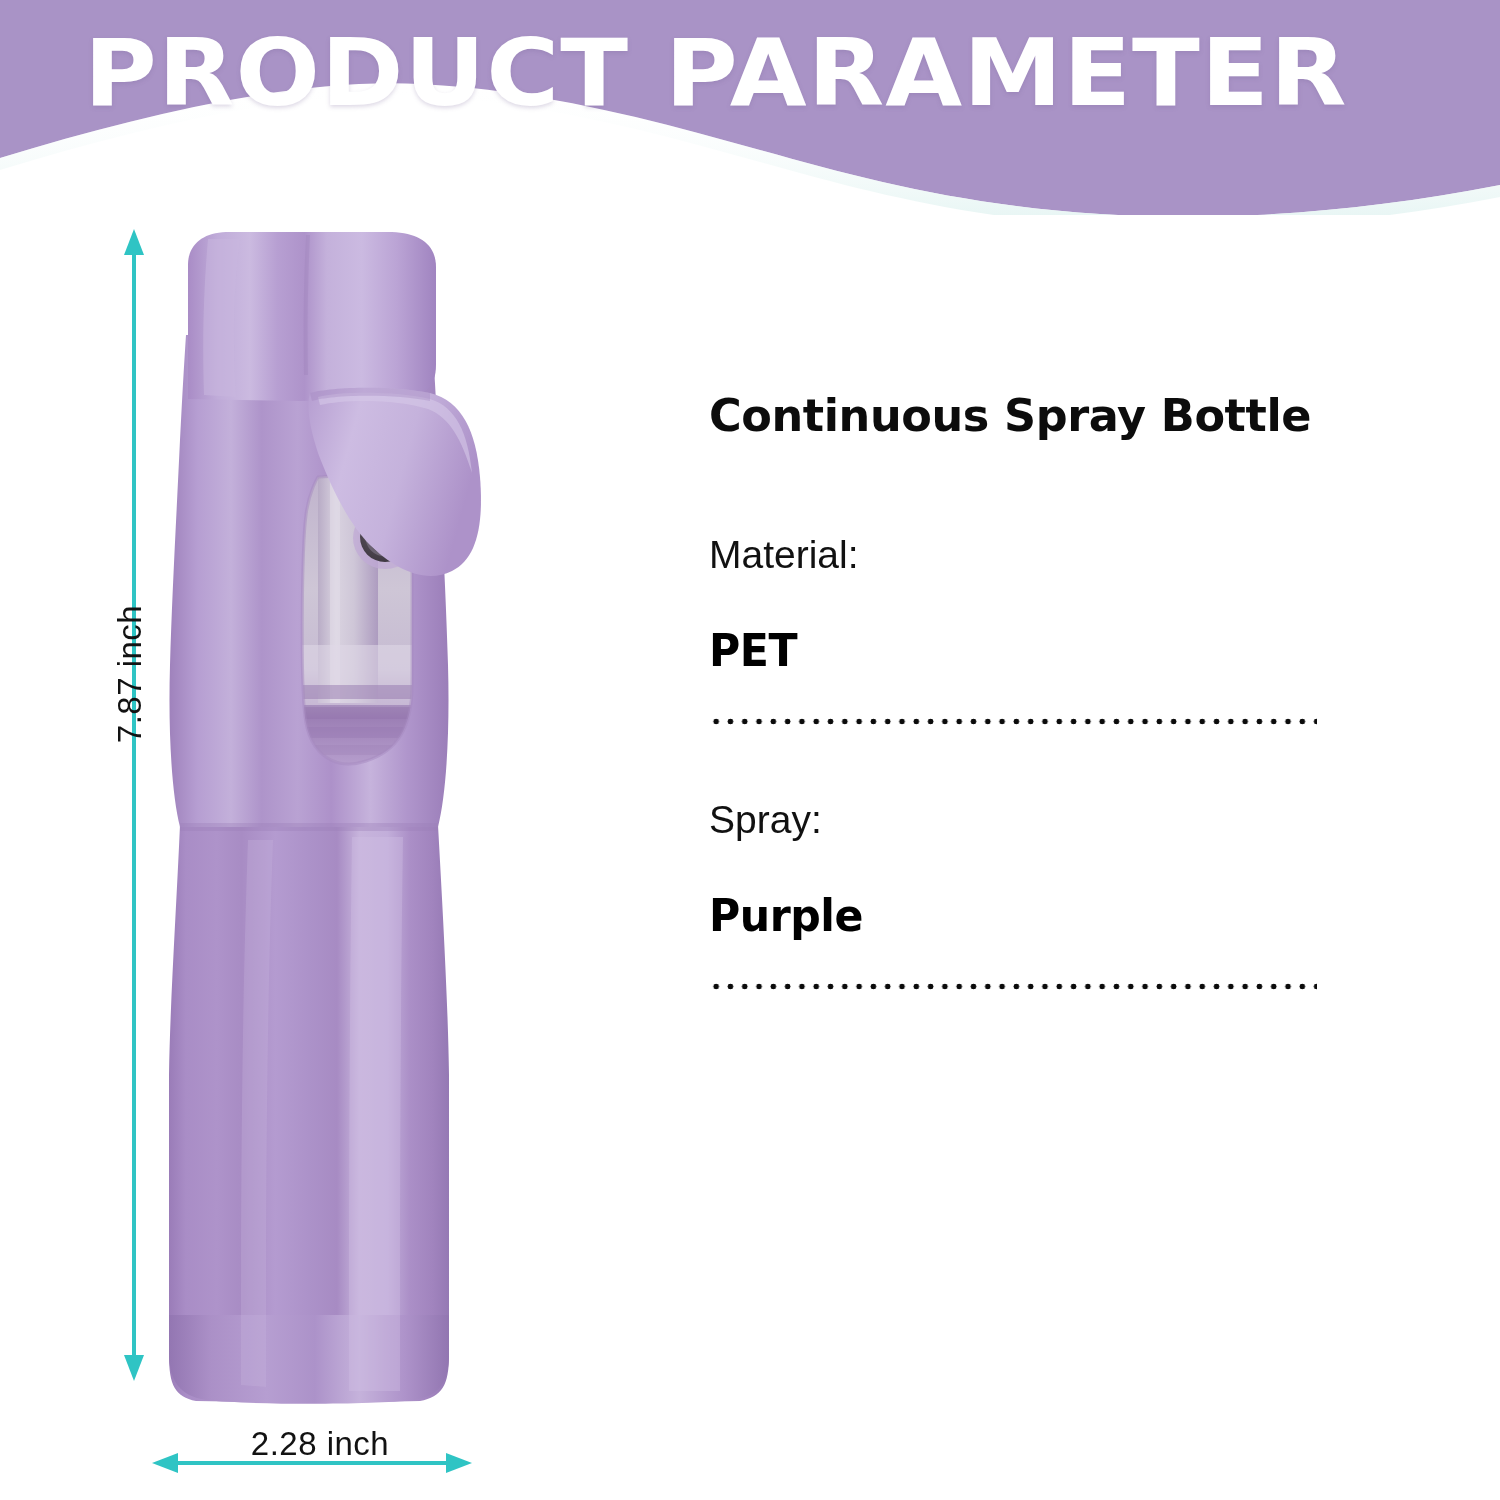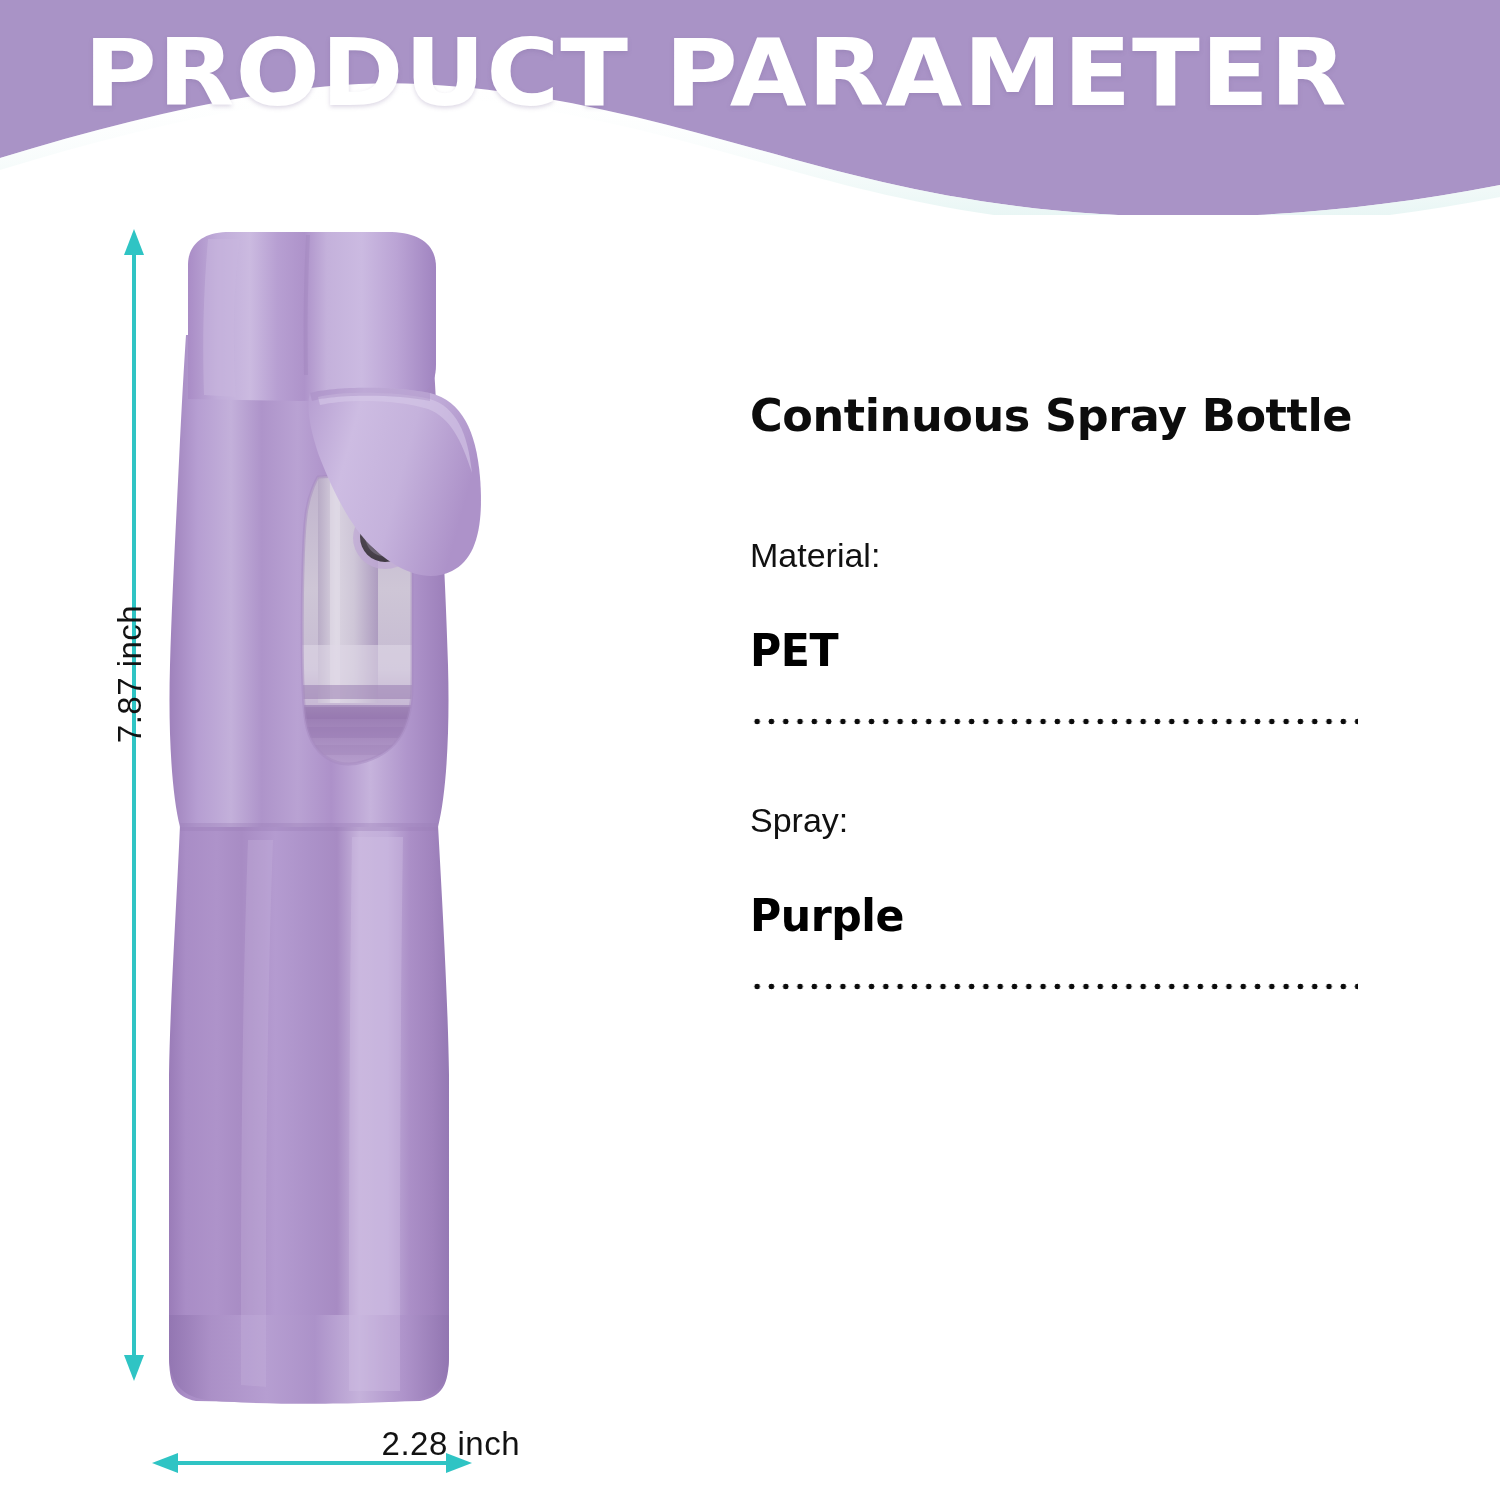--- a/index.html
+++ b/index.html
@@ -73,53 +73,53 @@
     font-weight: 500;
     color: #121212;
     letter-spacing: 0.5px;
     white-space: nowrap;
   }
   #width-label {
     position: absolute;
     left: 120px;
     top: 1425px;
     width: 400px;
-    text-align: right;
+    text-align: center;
     font-size: 33px;
     font-weight: 500;
     color: #121212;
     letter-spacing: 0.5px;
     white-space: nowrap;
   }
 
   
   #spec-panel {
     position: absolute;
-    left: 750px;
+    left: 709px;
     top: 390px;
     width: 610px;
   }
   #spec-title {
     font-family: "DejaVu Sans", "Liberation Sans", sans-serif;
     font-size: 45px;
     font-weight: bold;
     color: #0c0c0c;
     letter-spacing: -0.4px;
     line-height: 52px;
     white-space: nowrap;
     margin: 0 0 90px 0;
     transform: scaleX(0.99);
     transform-origin: left center;
   }
   .spec-row {
     margin-bottom: 0;
   }
   .spec-label {
     font-family: "Liberation Sans", "DejaVu Sans", sans-serif;
-    font-size: 34px;
+    font-size: 39px;
     font-weight: 400;
     color: #111111;
     line-height: 46px;
     margin-bottom: 48px;
     white-space: nowrap;
   }
   .spec-value {
     font-family: "DejaVu Sans", "Liberation Sans", sans-serif;
     font-size: 44px;
     font-weight: bold;

